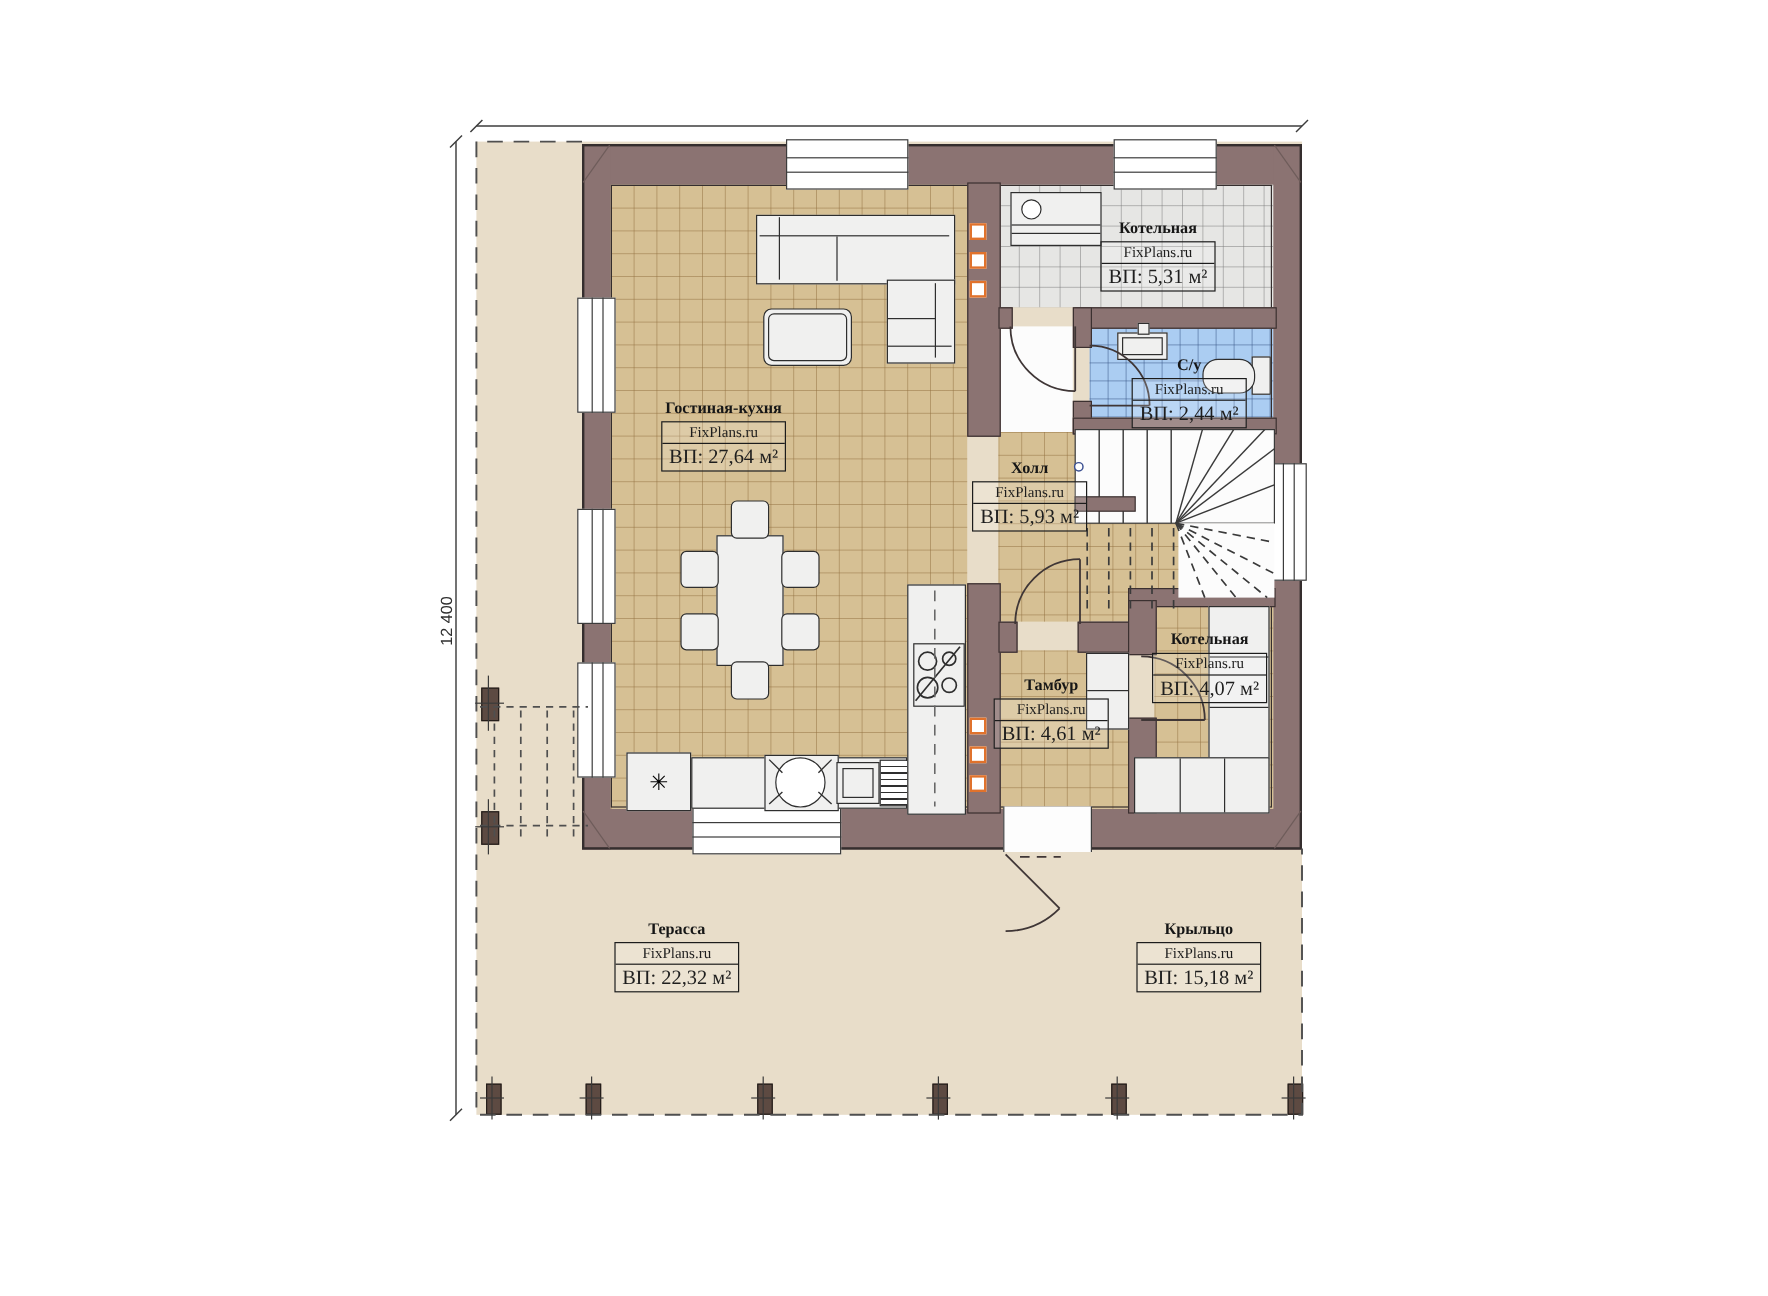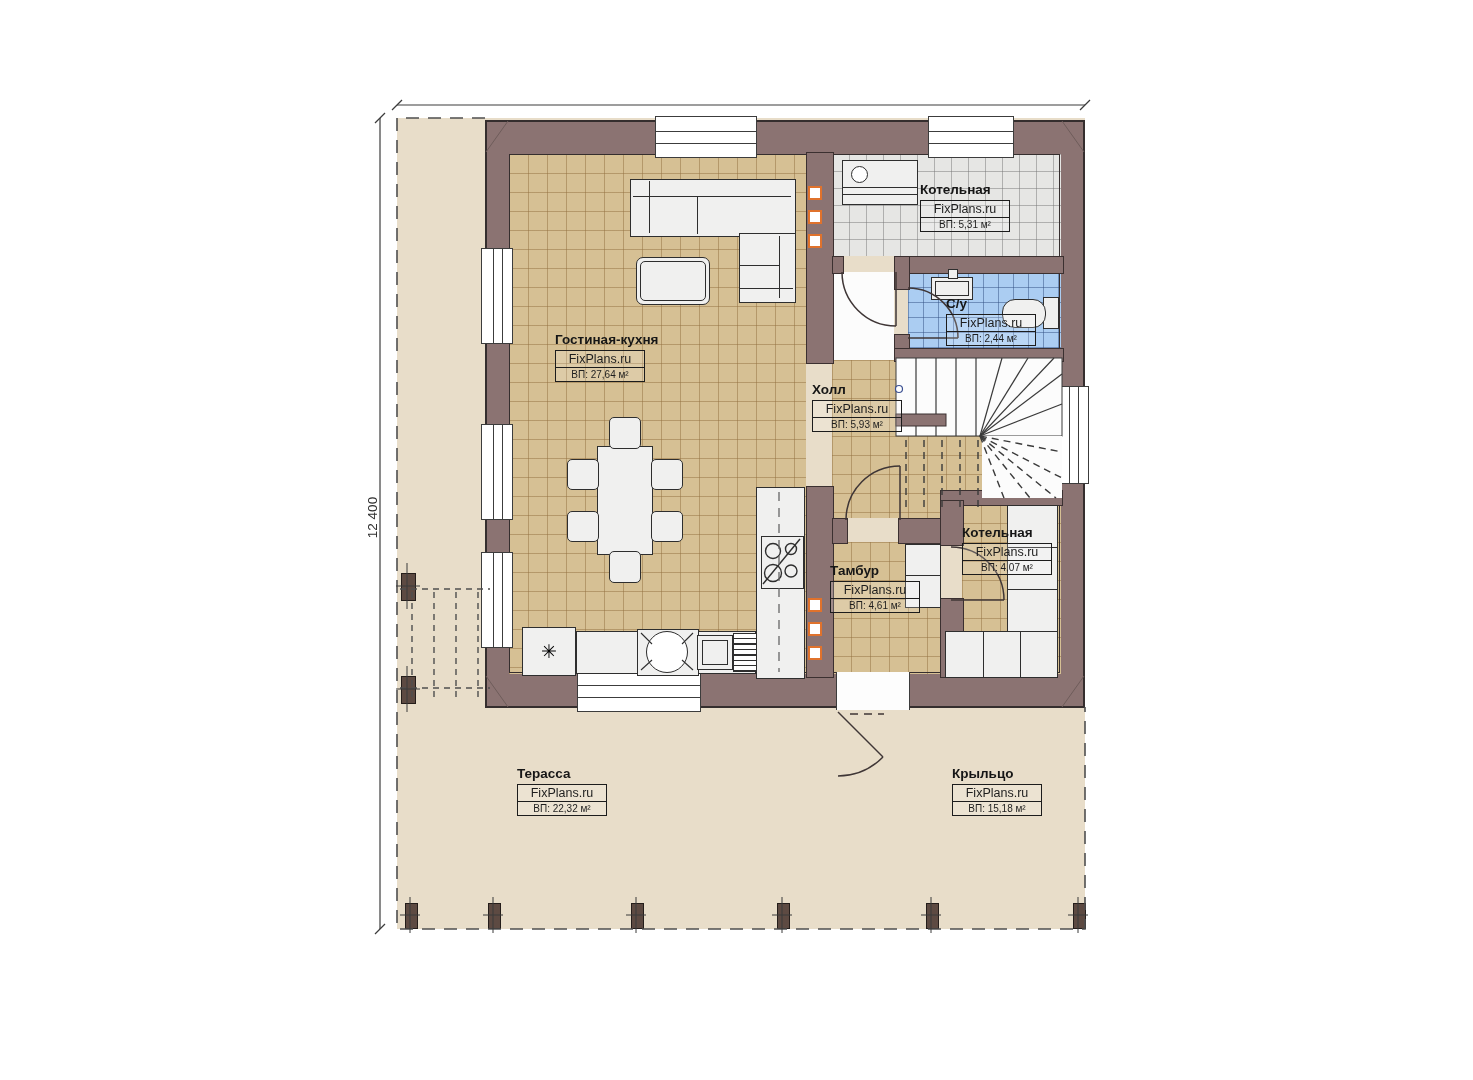--- a/index.html
+++ b/index.html
@@ -31,25 +31,25 @@
     border-left:1.2px solid #3c3c3c;border-right:1.2px solid #3c3c3c;}
   .furn{position:absolute;background:#f0f0ef;border:1.4px solid #2e2e2e;}
   .round{border-radius:5px;}
   .ctable{border-radius:7px;}
   .ctable::after{content:"";position:absolute;inset:3px;border:1px solid #2e2e2e;border-radius:5px;}
   .fline{position:absolute;border-top:1.3px solid #2e2e2e;}
   .flinev{position:absolute;border-left:1.3px solid #2e2e2e;}
   .vent{position:absolute;width:10px;height:10px;background:#fff;border:2px solid #e0722c;}
   .post{position:absolute;background:#5d4a42;border:1px solid #241d1a;}
   .circle{position:absolute;border:1.4px solid #2e2e2e;border-radius:50%;background:#fff;}
-  .room-label{position:absolute;display:flex;flex-direction:column;align-items:flex-start;z-index:30;}
+  .room-label{position:absolute;display:flex;flex-direction:column;align-items:center;z-index:30;font-family:Liberation Serif, serif;}
   .rl-title{font-size:13.5px;font-weight:bold;color:#161616;white-space:nowrap;margin-bottom:3px;}
   .rl-box{border:1.7px solid #1c1c1c;background:rgba(255,255,255,.18);min-width:88px;text-align:center;}
   .rl-brand{font-size:12.5px;color:#1e1e1e;padding:1px 6px;border-bottom:1.7px solid #1c1c1c;white-space:nowrap;}
-  .rl-area{font-size:10px;color:#1e1e1e;padding:1px 6px;white-space:nowrap;}
+  .rl-area{font-size:17px;color:#1e1e1e;padding:1px 6px;white-space:nowrap;}
   .dim-label{position:absolute;font-size:13.5px;color:#2f2f2f;z-index:40;}
   svg.overlay{position:absolute;left:0;top:0;z-index:20;pointer-events:none;}
 </style>
 </head>
 <body>
 
 <div class="plan">
 
   <div class="terrace" style="left:397px;top:118px;width:688px;height:811px"></div>
 

